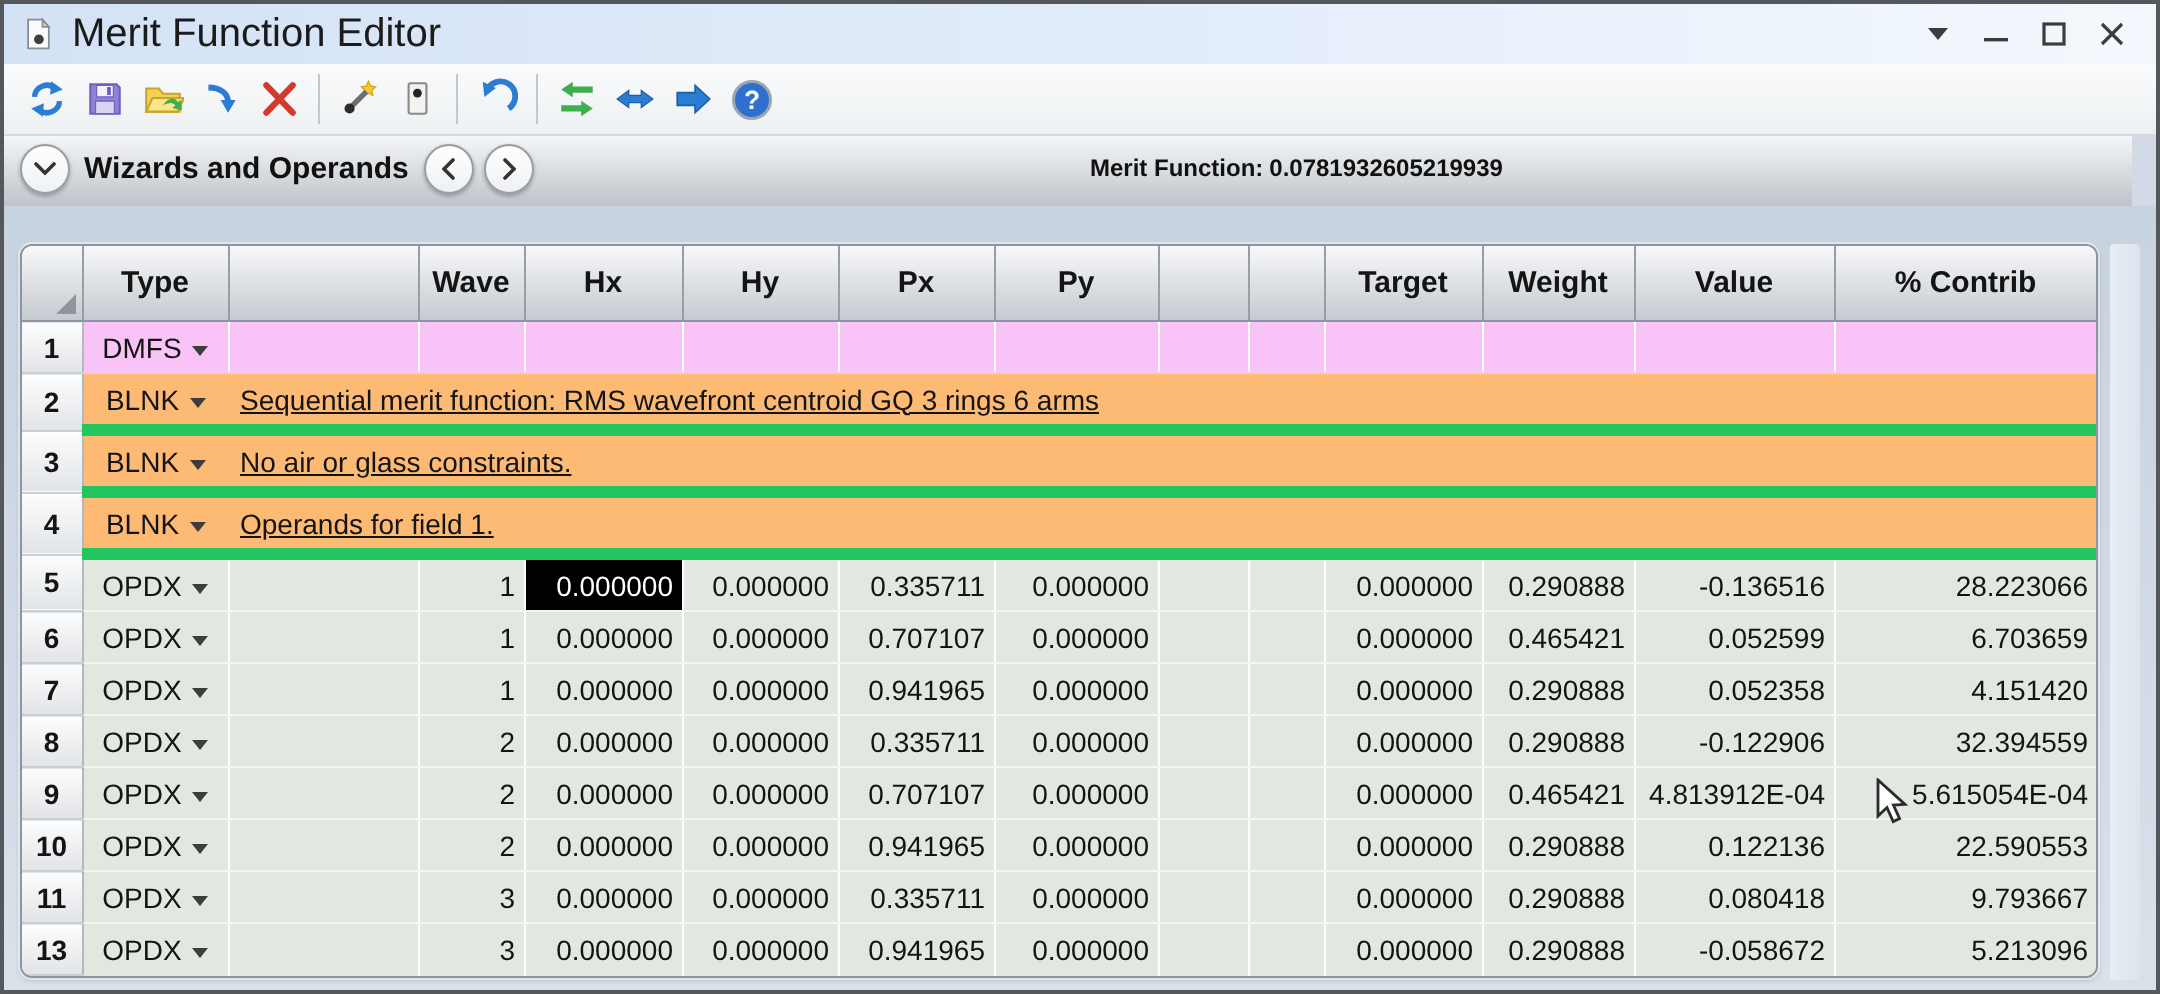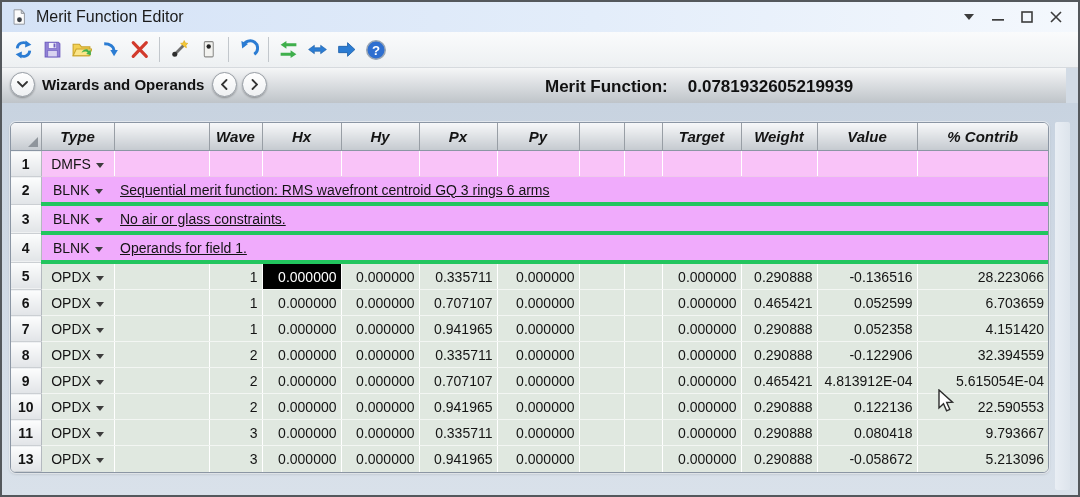--- a/index.html
+++ b/index.html
@@ -3,53 +3,53 @@
 <meta charset="utf-8">
 <style>
   html,body{margin:0;padding:0;background:#eceff3;}
   body{width:1080px;height:497px;overflow:hidden;font-family:"Liberation Sans",sans-serif;}
   .window{position:relative;width:1080px;height:497px;box-sizing:border-box;border:2px solid #54585c;background:#d2dbe5;}
 
   
   .titlebar{position:absolute;left:0;top:0;right:0;height:30px;display:flex;align-items:center;
     background:linear-gradient(90deg,#d4e2f6 0%,#e3edfa 55%,#f4f8fd 100%);border-bottom:1px solid #c6d0da;}
   .title-icon{margin-left:8px;width:18px;height:18px;flex:0 0 auto;}
-  .title-text{margin-left:8px;font-size:16px;color:#1b1b1b;}
+  .title-text{margin-left:8px;font-size:20px;color:#1b1b1b;}
   .controls{margin-left:auto;display:flex;align-items:center;gap:9px;padding-right:12px;}
   .ctrl{width:20px;height:20px;display:flex;align-items:center;justify-content:center;}
 
   
   .toolbar{position:absolute;left:0;top:30px;right:0;height:36px;display:flex;align-items:center;
     background:linear-gradient(#fafbfc,#edf0f2);border-bottom:1px solid #d6dade;padding-left:7px;box-sizing:border-box;}
   .tbtn{width:29px;height:29px;display:flex;align-items:center;justify-content:center;border-radius:3px;}
   .tsep{width:1px;height:25px;background:#c2c7cc;margin:0 5px;}
 
   
   .wizbar{position:absolute;left:0;top:66px;right:12px;height:35px;
     background:linear-gradient(#f5f6f7 0%,#dcdfe2 45%,#bfc4c9 100%);border-bottom:1px solid #9ea4ab;}
   .circle-btn{position:absolute;top:4px;width:25px;height:25px;border-radius:50%;
     background:linear-gradient(#ffffff,#eef0f2);border:1px solid #979da4;
     box-shadow:0 1px 2px rgba(0,0,0,.3);display:flex;align-items:center;justify-content:center;box-sizing:border-box;}
   .wiz-label{position:absolute;left:40px;top:8px;font-weight:bold;font-size:15px;color:#111;}
-  .merit{position:absolute;left:543px;top:9px;display:flex;gap:20px;font-weight:bold;font-size:17px;color:#111;}
+  .merit{position:absolute;left:543px;top:9px;display:flex;gap:3px;font-weight:bold;font-size:12px;color:#111;}
 
   
   .content{position:absolute;left:0;top:101px;right:0;bottom:0;background:linear-gradient(#c8d3e0,#d9e1ea);}
   .scrollstrip{position:absolute;left:1053px;top:19px;width:15px;height:368px;
     background:linear-gradient(90deg,#e9eef4,#dde4ec);border-radius:2px;}
   .grid{position:absolute;left:8px;top:19px;width:1037px;border:1px solid #8b96a4;border-radius:6px;
     overflow:hidden;background:#fff;box-shadow:0 0 0 1px rgba(255,255,255,.5),0 1px 3px rgba(0,0,0,.18);}
   table{border-collapse:collapse;table-layout:fixed;width:1037px;color:#141414;font-size:14px;}
-  th{height:27px;background:linear-gradient(#f7f8f9,#c5cad0);border-right:1px solid #989ea5;
-    border-bottom:1px solid #8b96a4;font-size:15px;font-weight:bold;text-align:center;position:relative;padding:0;font-style:italic;}
+  th{height:37px;background:linear-gradient(#f7f8f9,#c5cad0);border-right:1px solid #989ea5;
+    border-bottom:1px solid #8b96a4;font-size:15px;font-weight:bold;text-align:center;position:relative;padding:0;}
   th:last-child{border-right:none;}
   td{height:25px;padding:0 4px;overflow:hidden;white-space:nowrap;box-sizing:content-box;}
   tr.dmfs td{background:var(--pink);border-right:1px solid rgba(255,255,255,.55);border-bottom:1px solid #efc9ec;}
   tr.dmfs td:last-child{border-right:none;}
-  tr.blnk td{background:#f0abfc;border-bottom:4px solid #22c55e;}
+  tr.blnk td{background:#fdba74;border-bottom:6px solid #22c55e;}
   tr.opdx td{background:var(--opdx);border-right:1px solid rgba(255,255,255,.85);border-bottom:1px solid #f3f6f3;}
   tr.opdx td:last-child{border-right:none;}
   tr:last-child td{border-bottom:none;}
   td.rn{background:linear-gradient(#fcfdfd,#e1e4e7)!important;border-right:1px solid #b4b9bf!important;
     border-bottom:1px solid #cbcfd3!important;font-weight:bold;text-align:center;padding:0;}
   td.type{text-align:center;padding:0 2px;margin-left:45px;}
   td.num{text-align:right;}
   td.comment{padding-left:6px;text-align:left;text-decoration:underline;}
   td.sel{background:#000!important;color:#fff;}
   .tarrow{display:inline-block;margin-left:5px;width:0;height:0;border-left:4px solid transparent;

